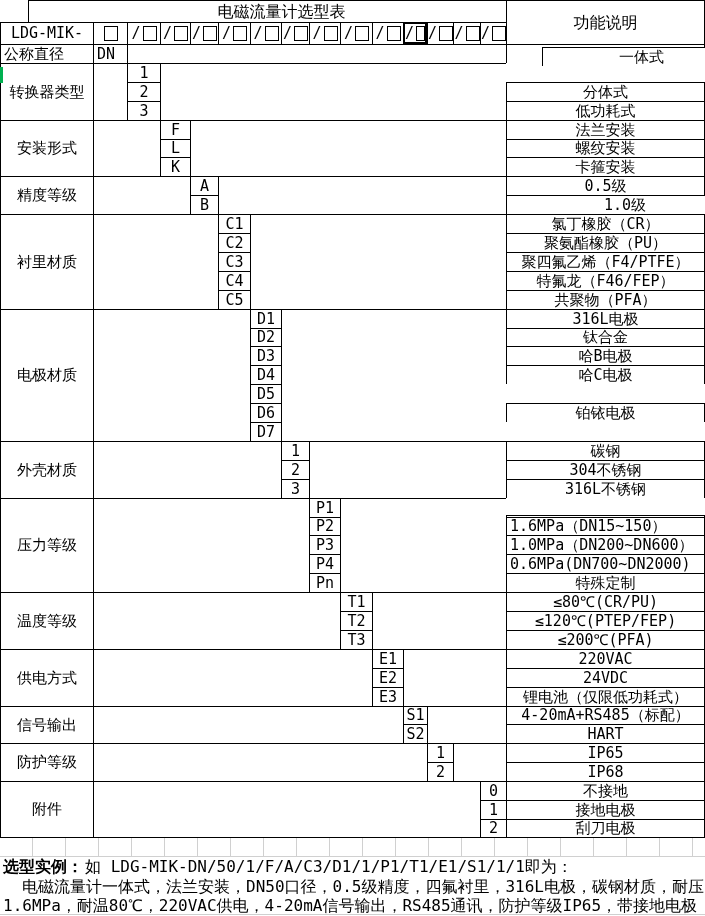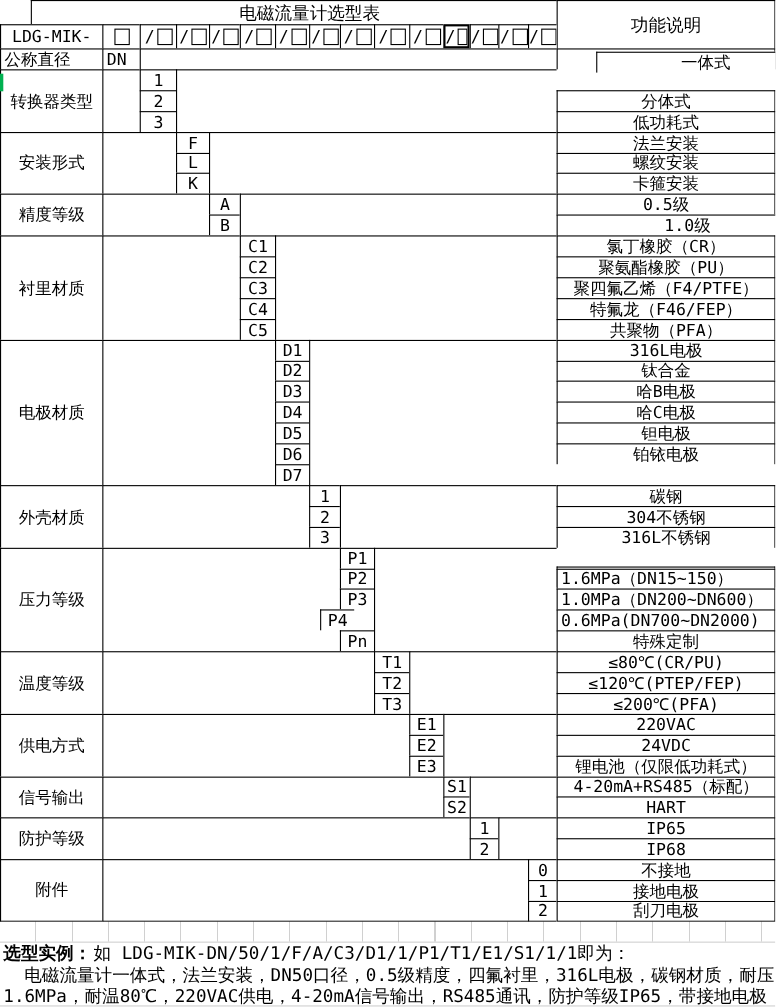--- a/index.html
+++ b/index.html
@@ -145,39 +145,38 @@
   <div class="cell" style="left:250px;top:346px;width:31px;height:19px;">D3</div>
   <div class="cell" style="left:250px;top:365px;width:31px;height:19px;">D4</div>
   <div class="cell" style="left:250px;top:384px;width:31px;height:19px;">D5</div>
   <div class="cell" style="left:250px;top:403px;width:31px;height:19px;">D6</div>
   <div class="cell" style="left:250px;top:422px;width:31px;height:19px;">D7</div>
   <div class="cell" style="left:281px;top:309px;width:225px;height:132px;"></div>
   <div class="cell br" style="left:506px;top:309px;width:199px;height:19px;">316L电极</div>
   <div class="cell br" style="left:506px;top:328px;width:199px;height:18px;">钛合金</div>
   <div class="cell br" style="left:506px;top:346px;width:199px;height:19px;">哈B电极</div>
   <div class="cell br" style="left:506px;top:365px;width:199px;height:19px;">哈C电极</div>
-  <div class="cell br" style="left:506px;top:384px;width:199px;height:19px;">钽电极</div>
   <div class="cell br" style="left:506px;top:403px;width:199px;height:19px;">铂铱电极</div>
 
   <div class="cell" style="left:0;top:441px;width:93px;height:57px;">外壳材质</div>
   <div class="cell" style="left:93px;top:441px;width:188px;height:57px;"></div>
   <div class="cell" style="left:281px;top:441px;width:28px;height:19px;">1</div>
   <div class="cell" style="left:281px;top:460px;width:28px;height:19px;">2</div>
   <div class="cell" style="left:281px;top:479px;width:28px;height:19px;">3</div>
   <div class="cell" style="left:309px;top:441px;width:197px;height:57px;"></div>
   <div class="cell br" style="left:506px;top:441px;width:199px;height:19px;">碳钢</div>
   <div class="cell br" style="left:506px;top:460px;width:199px;height:19px;">304不锈钢</div>
   <div class="cell br" style="left:506px;top:479px;width:199px;height:19px;">316L不锈钢</div>
 
   <div class="cell" style="left:0;top:498px;width:93px;height:94px;">压力等级</div>
   <div class="cell" style="left:93px;top:498px;width:216px;height:94px;"></div>
   <div class="cell" style="left:309px;top:498px;width:31px;height:19px;">P1</div>
   <div class="cell" style="left:309px;top:517px;width:31px;height:18px;">P2</div>
   <div class="cell" style="left:309px;top:535px;width:31px;height:19px;">P3</div>
-  <div class="cell" style="left:291px;top:554px;width:31px;height:19px;">P4</div>
+  <div class="cell" style="left:309px;top:554px;width:31px;height:19px;">P4</div>
   <div class="cell" style="left:309px;top:573px;width:31px;height:19px;">Pn</div>
   <div class="cell" style="left:340px;top:498px;width:166px;height:94px;"></div>
   <div class="cell br left" style="left:506px;top:515px;width:199px;height:19px;">4.0MPa（DN10~150）</div>
   <div class="cell br left" style="left:506px;top:517px;width:199px;height:18px;">1.6MPa（DN15~150）</div>
   <div class="cell br left" style="left:506px;top:535px;width:199px;height:19px;">1.0MPa（DN200~DN600）</div>
   <div class="cell br left" style="left:506px;top:554px;width:199px;height:19px;">0.6MPa(DN700~DN2000)</div>
   <div class="cell br" style="left:506px;top:573px;width:199px;height:19px;">特殊定制</div>
 
   <div class="cell" style="left:0;top:592px;width:93px;height:57px;">温度等级</div>
   <div class="cell" style="left:93px;top:592px;width:247px;height:57px;"></div>

